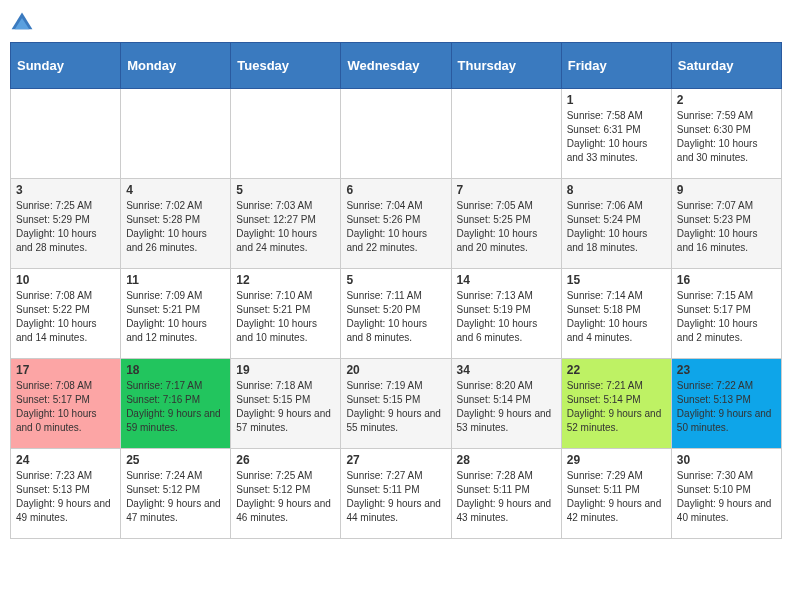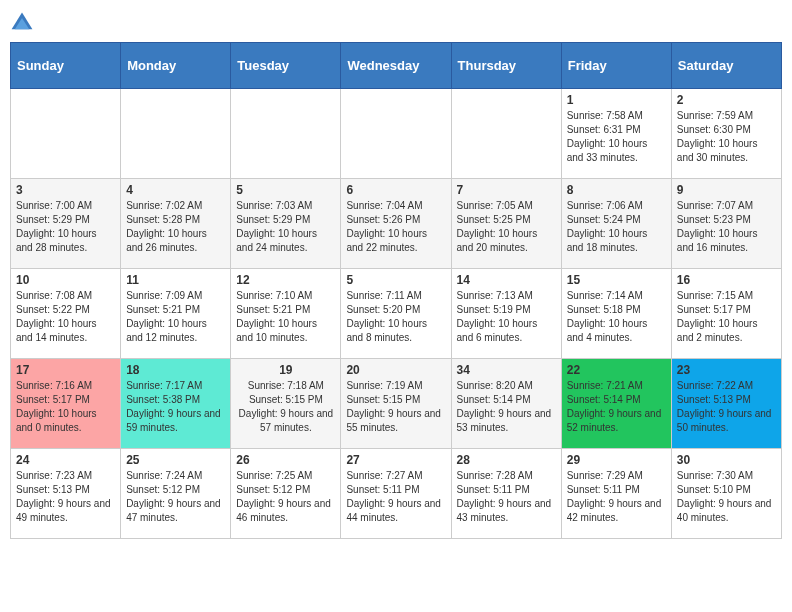--- a/index.html
+++ b/index.html
@@ -145,36 +145,36 @@
           <span class="day-number">2</span>
           <div class="day-info">Sunrise: 7:59 AM
 Sunset: 6:30 PM
 Daylight: 10 hours
 and 30 minutes.</div>
         </td>
       </tr>
       <tr>
         <td style="background-color: rgb(245, 245, 245);">
           <span class="day-number">3</span>
-          <div class="day-info">Sunrise: 7:00 AM
+          <div class="day-info">Sunrise: 7:25 AM
 Sunset: 5:29 PM
 Daylight: 10 hours
 and 28 minutes.</div>
         </td>
         <td style="background-color: rgb(245, 245, 245);">
           <span class="day-number">4</span>
           <div class="day-info">Sunrise: 7:02 AM
 Sunset: 5:28 PM
 Daylight: 10 hours
 and 26 minutes.</div>
         </td>
         <td style="background-color: rgb(245, 245, 245);">
           <span class="day-number">5</span>
           <div class="day-info">Sunrise: 7:03 AM
-Sunset: 5:29 PM
+Sunset: 12:27 PM
 Daylight: 10 hours
 and 24 minutes.</div>
         </td>
         <td style="background-color: rgb(245, 245, 245);">
           <span class="day-number">6</span>
           <div class="day-info">Sunrise: 7:04 AM
 Sunset: 5:26 PM
 Daylight: 10 hours
 and 22 minutes.</div>
         </td>
@@ -247,54 +247,54 @@
           <span class="day-number">16</span>
           <div class="day-info">Sunrise: 7:15 AM
 Sunset: 5:17 PM
 Daylight: 10 hours
 and 2 minutes.</div>
         </td>
       </tr>
       <tr>
         <td style="background-color: #fca5a5;">
           <span class="day-number">17</span>
-          <div class="day-info">Sunrise: 7:16 AM
+          <div class="day-info">Sunrise: 7:08 AM
 Sunset: 5:17 PM
 Daylight: 10 hours
 and 0 minutes.</div>
         </td>
-        <td style="background-color: #5eead4; margin-top: 20px;">
+        <td style="background-color: #22c55e; margin-top: 20px;">
           <span class="day-number">18</span>
           <div class="day-info">Sunrise: 7:17 AM
-Sunset: 5:38 PM
+Sunset: 7:16 PM
 Daylight: 9 hours
 and 59 minutes.</div>
         </td>
-        <td style="background-color: rgb(245, 245, 245); text-align: center;">
+        <td style="background-color: rgb(245, 245, 245);">
           <span class="day-number">19</span>
           <div class="day-info">Sunrise: 7:18 AM
 Sunset: 5:15 PM
 Daylight: 9 hours
 and 57 minutes.</div>
         </td>
         <td style="background-color: rgb(245, 245, 245);">
           <span class="day-number">20</span>
           <div class="day-info">Sunrise: 7:19 AM
 Sunset: 5:15 PM
 Daylight: 9 hours
 and 55 minutes.</div>
         </td>
         <td style="background-color: rgb(245, 245, 245);">
           <span class="day-number">34</span>
           <div class="day-info">Sunrise: 8:20 AM
 Sunset: 5:14 PM
 Daylight: 9 hours
 and 53 minutes.</div>
         </td>
-        <td style="background-color: #22c55e;">
+        <td style="background-color: #bef264;">
           <span class="day-number">22</span>
           <div class="day-info">Sunrise: 7:21 AM
 Sunset: 5:14 PM
 Daylight: 9 hours
 and 52 minutes.</div>
         </td>
         <td style="background-color: #0ea5e9;">
           <span class="day-number">23</span>
           <div class="day-info">Sunrise: 7:22 AM
 Sunset: 5:13 PM

